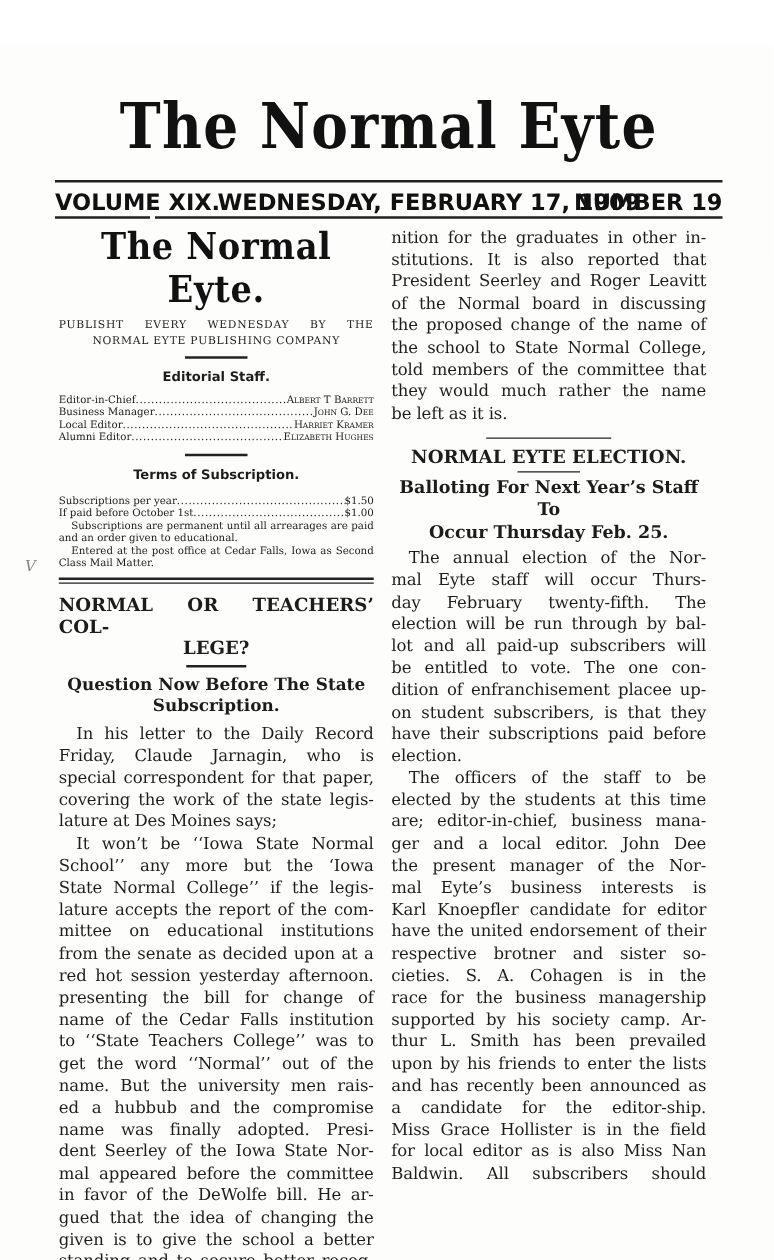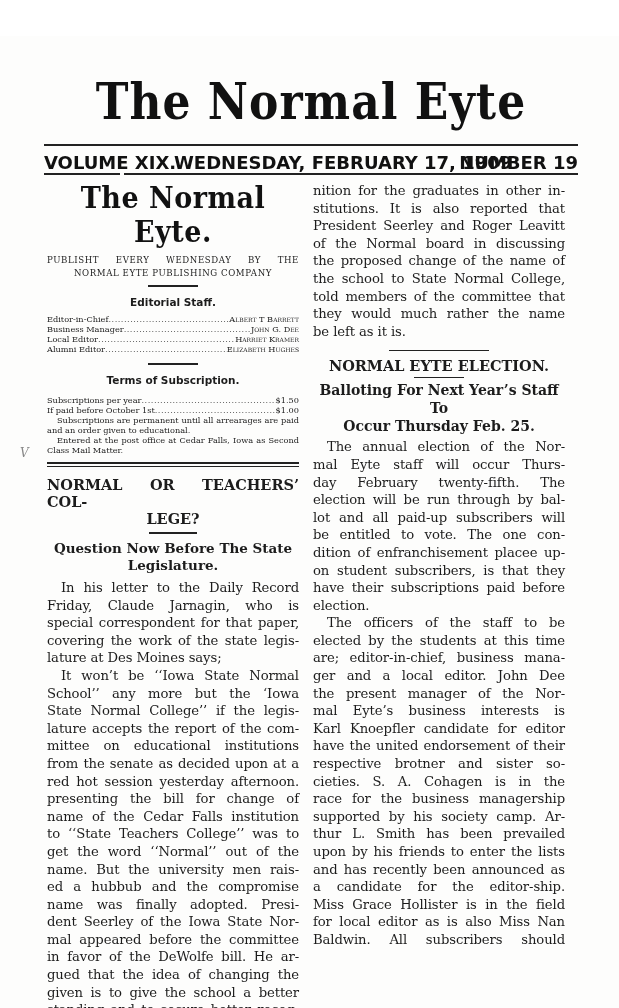--- a/index.html
+++ b/index.html
@@ -126,21 +126,21 @@
     </div>
     <div class="dbl-rule"></div>
 
     <div class="headline">
       <span class="line" style="display:block; text-align-last:justify;">NORMAL OR TEACHERS’ COL-</span>
       <span class="c">LEGE?</span>
     </div>
     <div class="sub-rule"></div>
     <div class="deck">
       <div>Question Now Before The State</div>
-      <div>Legislature.</div>
+      <div>Subscription.</div>
     </div>
     <div class="body-text" style="margin-top:5px;">
       <span class="line indent">In his letter to the Daily Record</span>
       <span class="line">Friday, Claude Jarnagin, who is</span>
       <span class="line">special correspondent for that paper,</span>
       <span class="line">covering the work of the state legis-</span>
       <span class="line last">lature at Des Moines says;</span>
       <span class="line indent">It won’t be ‘‘Iowa State Normal</span>
       <span class="line">School’’ any more but the ‘Iowa</span>
       <span class="line">State Normal College’’ if the legis-</span>

